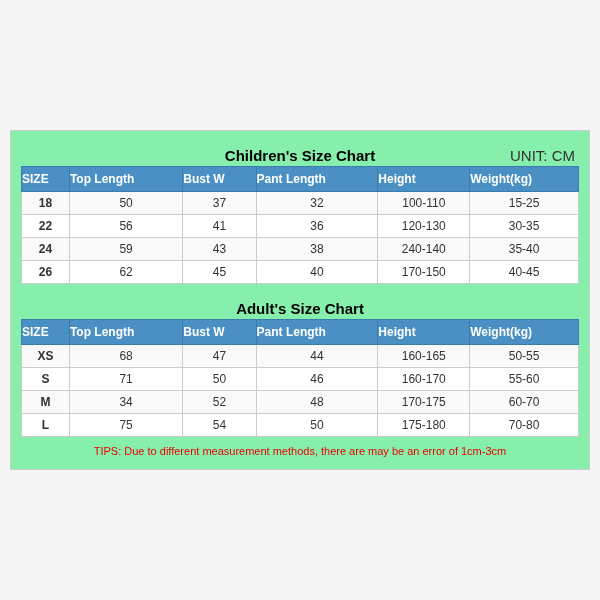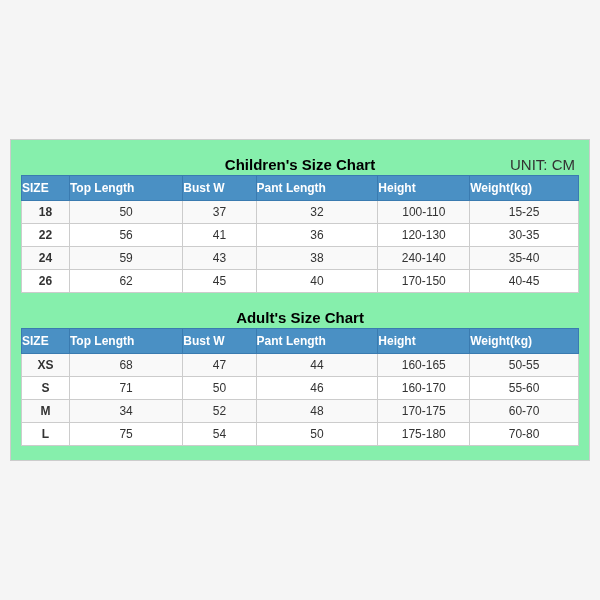--- a/index.html
+++ b/index.html
@@ -176,14 +176,15 @@
           <td>L</td>
           <td>75</td>
           <td>54</td>
           <td>50</td>
           <td>175-180</td>
           <td>70-80</td>
         </tr>
       </tbody>
   </table>
 
+  <div class="tips">TIPS: Due to different measurement methods, there are may be an error of 1cm-3cm</div>
 
 </div>
 
 </body></html>

